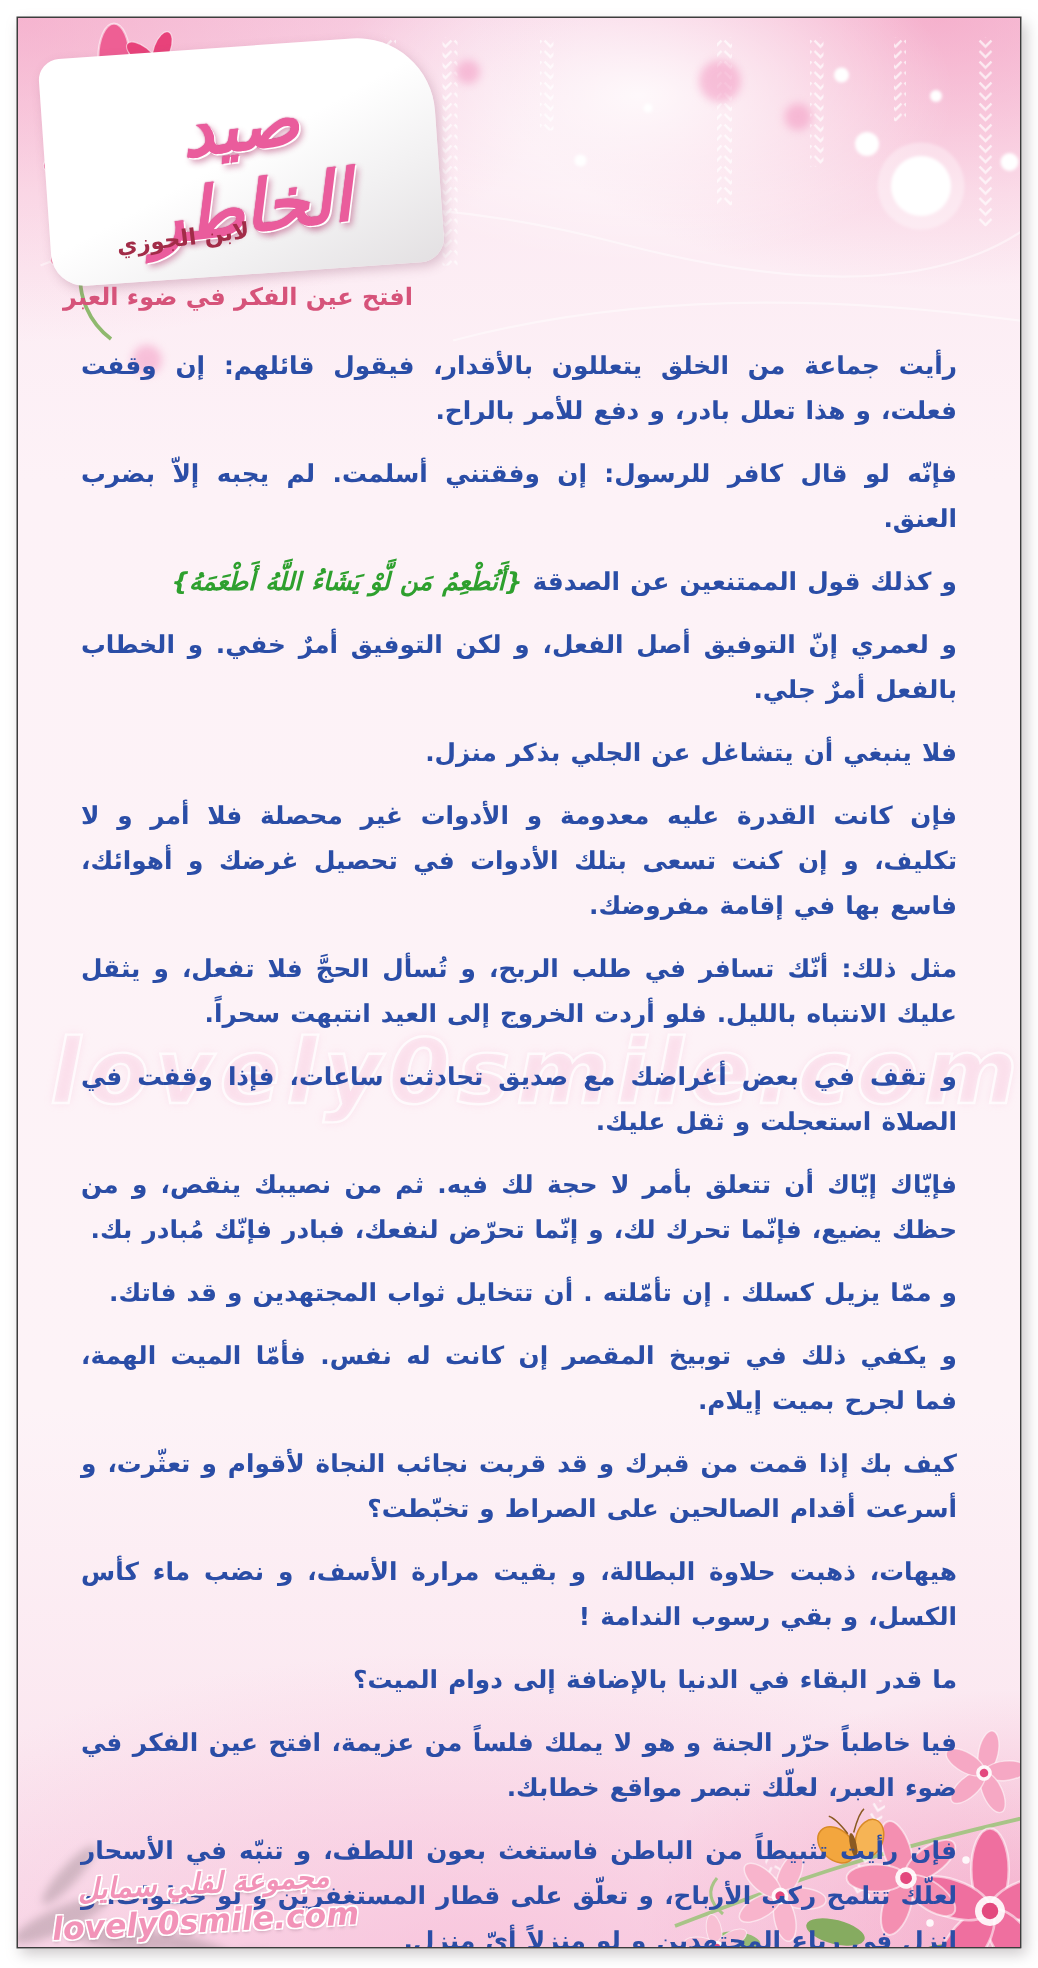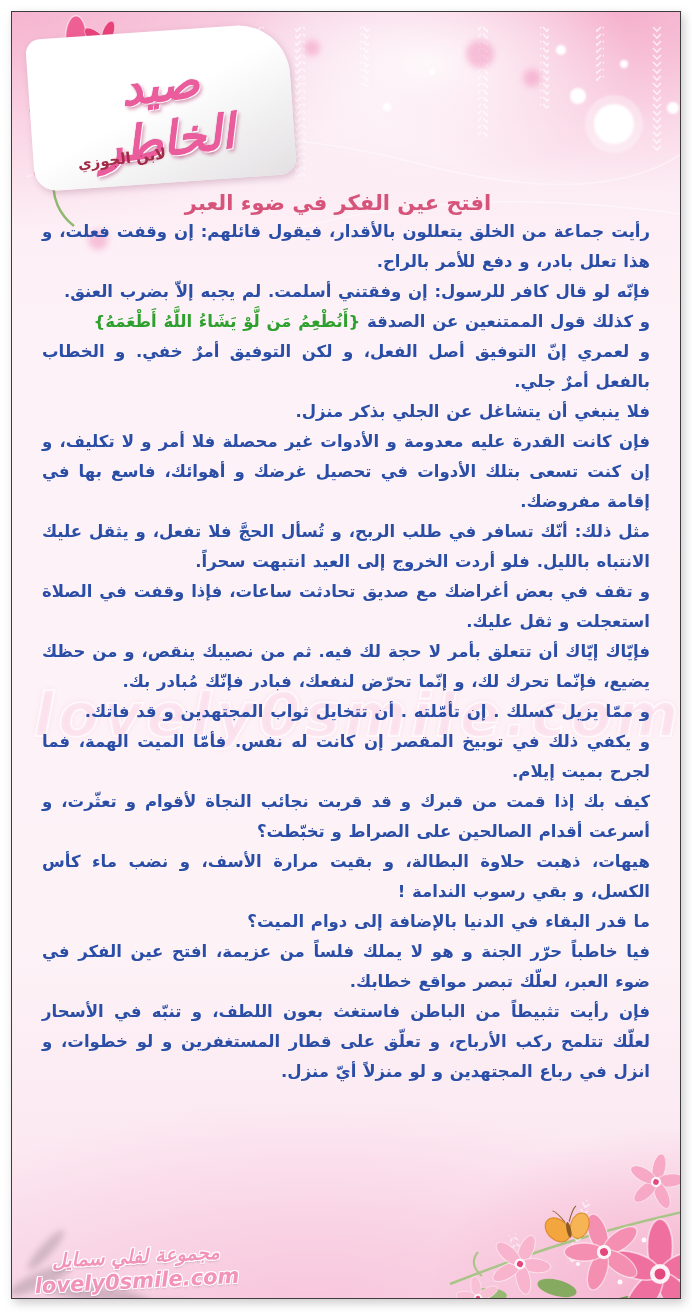--- a/index.html
+++ b/index.html
@@ -24,25 +24,25 @@
         box-shadow:2px 3px 7px rgba(150,90,120,.3);}
   .logo-title{position:absolute;right:14px;top:26px;width:230px;text-align:center;
         direction:rtl;font-size:47px;font-weight:bold;font-style:italic;color:#ea5c9c;
         transform:rotate(-3deg);
         text-shadow:1px 1px 0 #ffffff,2px 3px 4px rgba(168,32,92,.45),0 0 1px #c2256e;}
   .logo-sub{position:absolute;left:44px;bottom:18px;direction:rtl;
         font-size:15px;font-weight:bold;color:#a22c48;transform:rotate(-3deg);}
 
   
   .title{position:absolute;top:165px;right:46px;left:30px;z-index:3;direction:rtl;
-         text-align:center;font-size:21px;font-weight:bold;}
+         text-align:left;font-size:16px;font-weight:bold;}
 
   
   .article{position:absolute;top:205px;right:30px;left:30px;z-index:3;direction:rtl;}
-  .article p{margin:0;padding:0;font-size:16.5px;font-weight:bold;line-height:30px;
+  .article p{margin:12px;padding:0;font-size:16.5px;font-weight:bold;line-height:30px;
              text-align:justify;text-align-last:right;word-spacing:1px;}
   .article .quote{font-weight:bold;}
 
   
   .wm-center{position:absolute;top:668px;left:0;width:692px;z-index:2;text-align:center;
         font-size:60px;font-weight:bold;font-style:italic;letter-spacing:4px;
         color:transparent;-webkit-text-stroke:1.6px rgba(255,255,255,.75);
         text-shadow:0 0 6px rgba(248,187,214,.35);white-space:nowrap;}
 
   
@@ -165,21 +165,21 @@
       <div class="logo-sub">لابن الجوزي</div>
     </div>
 
     <div class="wm-center">lovely0smile.com</div>
 
     <h1 class="title" style="color: rgb(214, 83, 122);">افتح عين الفكر في ضوء العبر</h1>
 
     <div class="article" style="color: rgb(42, 77, 166);">
       <p>رأيت جماعة من الخلق يتعللون بالأقدار، فيقول قائلهم: إن وقفت فعلت، و هذا تعلل بادر، و دفع للأمر بالراح.</p>
       <p>فإنّه لو قال كافر للرسول: إن وفقتني أسلمت. لم يجبه إلاّ بضرب العنق.</p>
-      <p><span>و كذلك قول الممتنعين عن الصدقة </span><span class="quote" style="color: rgb(46, 160, 46);">{أَنُطْعِمُ مَن لَّوْ يَشَاءُ اللَّهُ أَطْعَمَهُ}</span></p>
+      <p><span>و كذلك قول الممتنعين عن الصدقة </span><span class="quote" style="color: rgb(46, 160, 46); font-style: italic;">{أَنُطْعِمُ مَن لَّوْ يَشَاءُ اللَّهُ أَطْعَمَهُ}</span></p>
       <p>و لعمري إنّ التوفيق أصل الفعل، و لكن التوفيق أمرٌ خفي. و الخطاب بالفعل أمرٌ جلي.</p>
       <p>فلا ينبغي أن يتشاغل عن الجلي بذكر منزل.</p>
       <p>فإن كانت القدرة عليه معدومة و الأدوات غير محصلة فلا أمر و لا تكليف، و إن كنت تسعى بتلك الأدوات في تحصيل غرضك و أهوائك، فاسع بها في إقامة مفروضك.</p>
       <p>مثل ذلك: أنّك تسافر في طلب الربح، و تُسأل الحجَّ فلا تفعل، و يثقل عليك الانتباه بالليل. فلو أردت الخروج إلى العيد انتبهت سحراً.</p>
       <p>و تقف في بعض أغراضك مع صديق تحادثت ساعات، فإذا وقفت في الصلاة استعجلت و ثقل عليك.</p>
       <p>فإيّاك إيّاك أن تتعلق بأمر لا حجة لك فيه. ثم من نصيبك ينقص، و من حظك يضيع، فإنّما تحرك لك، و إنّما تحرّض لنفعك، فبادر فإنّك مُبادر بك.</p>
       <p>و ممّا يزيل كسلك . إن تأمّلته . أن تتخايل ثواب المجتهدين و قد فاتك.</p>
       <p>و يكفي ذلك في توبيخ المقصر إن كانت له نفس. فأمّا الميت الهمة، فما لجرح بميت إيلام.</p>
       <p>كيف بك إذا قمت من قبرك و قد قربت نجائب النجاة لأقوام و تعثّرت، و أسرعت أقدام الصالحين على الصراط و تخبّطت؟</p>
       <p>هيهات، ذهبت حلاوة البطالة، و بقيت مرارة الأسف، و نضب ماء كأس الكسل، و بقي رسوب الندامة !</p>

